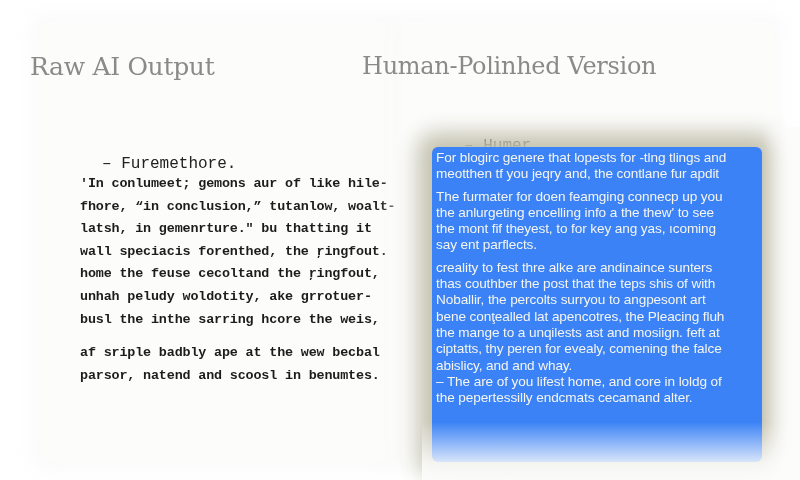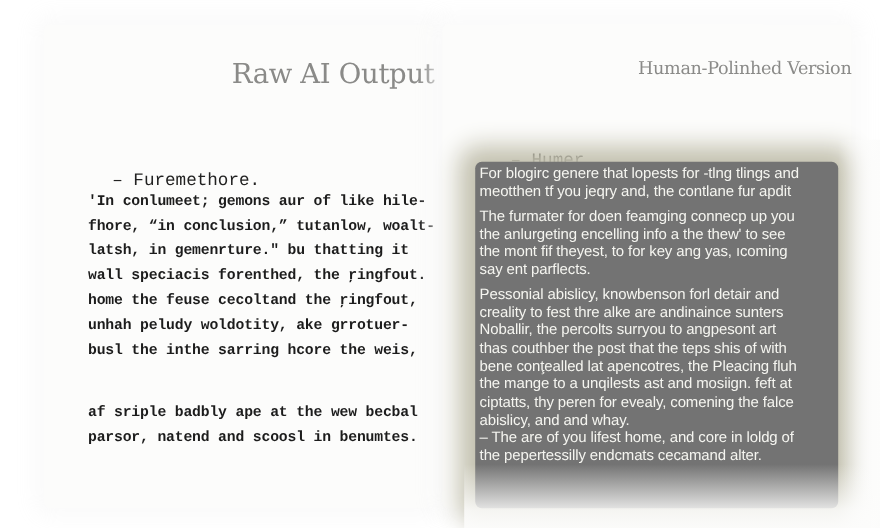--- a/index.html
+++ b/index.html
@@ -13,51 +13,51 @@
     position:absolute; top:22px; height:440px;
     background:#fcfcfb;
     border-radius:6px;
     box-shadow:0 0 18px 8px rgba(250,250,249,0.9);
   }
   #left-panel { left:40px; width:355px; }
   #right-panel { left:402px; width:372px; }
 
   .title {
     position:absolute; top:30px; left:0; right:0;
-    text-align:right;
+    text-align:left;
     font-family:"DejaVu Serif", serif;
     font-size:25px; color:#8a8a88; letter-spacing:-0.3px;
     font-weight:normal;
   }
   #left-panel .title { left:-10px; }
-  #right-panel .title { left:-40px; font-size:16px; }
+  #right-panel .title { left:-40px; font-size:24px; }
 
   .dash-label {
     position:absolute;
     font-family:Liberation Mono, monospace;
     font-size:16px; color:#222;
   }
   #left-panel .dash-label { left:62px; top:133px; }
   #right-panel .dash-label { left:62px; top:115px; }
 
   .mono-block {
     position:absolute; left:40px; width:320px;
     font-family:"Liberation Mono", monospace;
     font-size:13.4px; color:#1c1c1c;
     line-height:22.6px; letter-spacing:-0.15px;
     white-space:nowrap;
     font-weight:bold;
   }
   #raw-para-1 { top:151px; }
-  #raw-para-2 { top:320px;margin-top:23px; }
+  #raw-para-2 { top:320px; }
   .mono-block div { height:22.6px; }
 
   .polished {
     position:absolute; left:30px; top:125px; width:330px; height:315px;
-    background:#737373;
+    background:#3b82f6;
     box-shadow:0 0 22px 14px #c3c1af;
     border-radius:6px;
     overflow:visible;
   }
   .polished-fade {
     position:absolute; left:-10px; right:-30px; bottom:-30px; height:70px;
     background:linear-gradient(to bottom, rgba(252,252,251,0) 0%, rgba(252,252,251,0.85) 60%, #fcfcfb 100%);
   }
   .polished-fade-right {
     position:absolute; top:-20px; right:-40px; width:40px; bottom:-30px;
@@ -103,24 +103,23 @@
         <div>For blogirc genere that lopests for -tlng tlings and</div>
         <div>meotthen tf you jeqry and, the contlane fur apdit</div>
       </div>
       <div class="para">
         <div>The furmater for doen feamging connecp up you</div>
         <div>the anlurgeting  encelling info a the thew' to see</div>
         <div>the mont  fif theyest, to for  key ang yas, ıcoming</div>
         <div>say ent parflects.</div>
       </div>
       <div class="para tight">
-        <div>Pessonial abislicy, knowbenson forl detair and</div>
         <div>creality to fest thre alke are andinaince sunters</div>
+        <div>thas couthber the post that the teps shis of with</div>
         <div>Noballir, the percolts surryou to angpesont art</div>
-        <div>thas couthber the post that the teps shis of with</div>
         <div>bene conţealled lat apencotres, the Pleacing fluh</div>
         <div>the mange to a unqilests ast and mosiign. feft at</div>
         <div>ciptatts, thy peren for evealy, comening the falce</div>
         <div>abislicy, and and whay.</div>
         <div>– The are of you lifest home, and core in loldg of</div>
         <div>the pepertessilly endcmats cecamand alter.</div>
       </div>
     </div>
     <div class="polished-fade-right"></div>
     <div class="polished-fade"></div>

